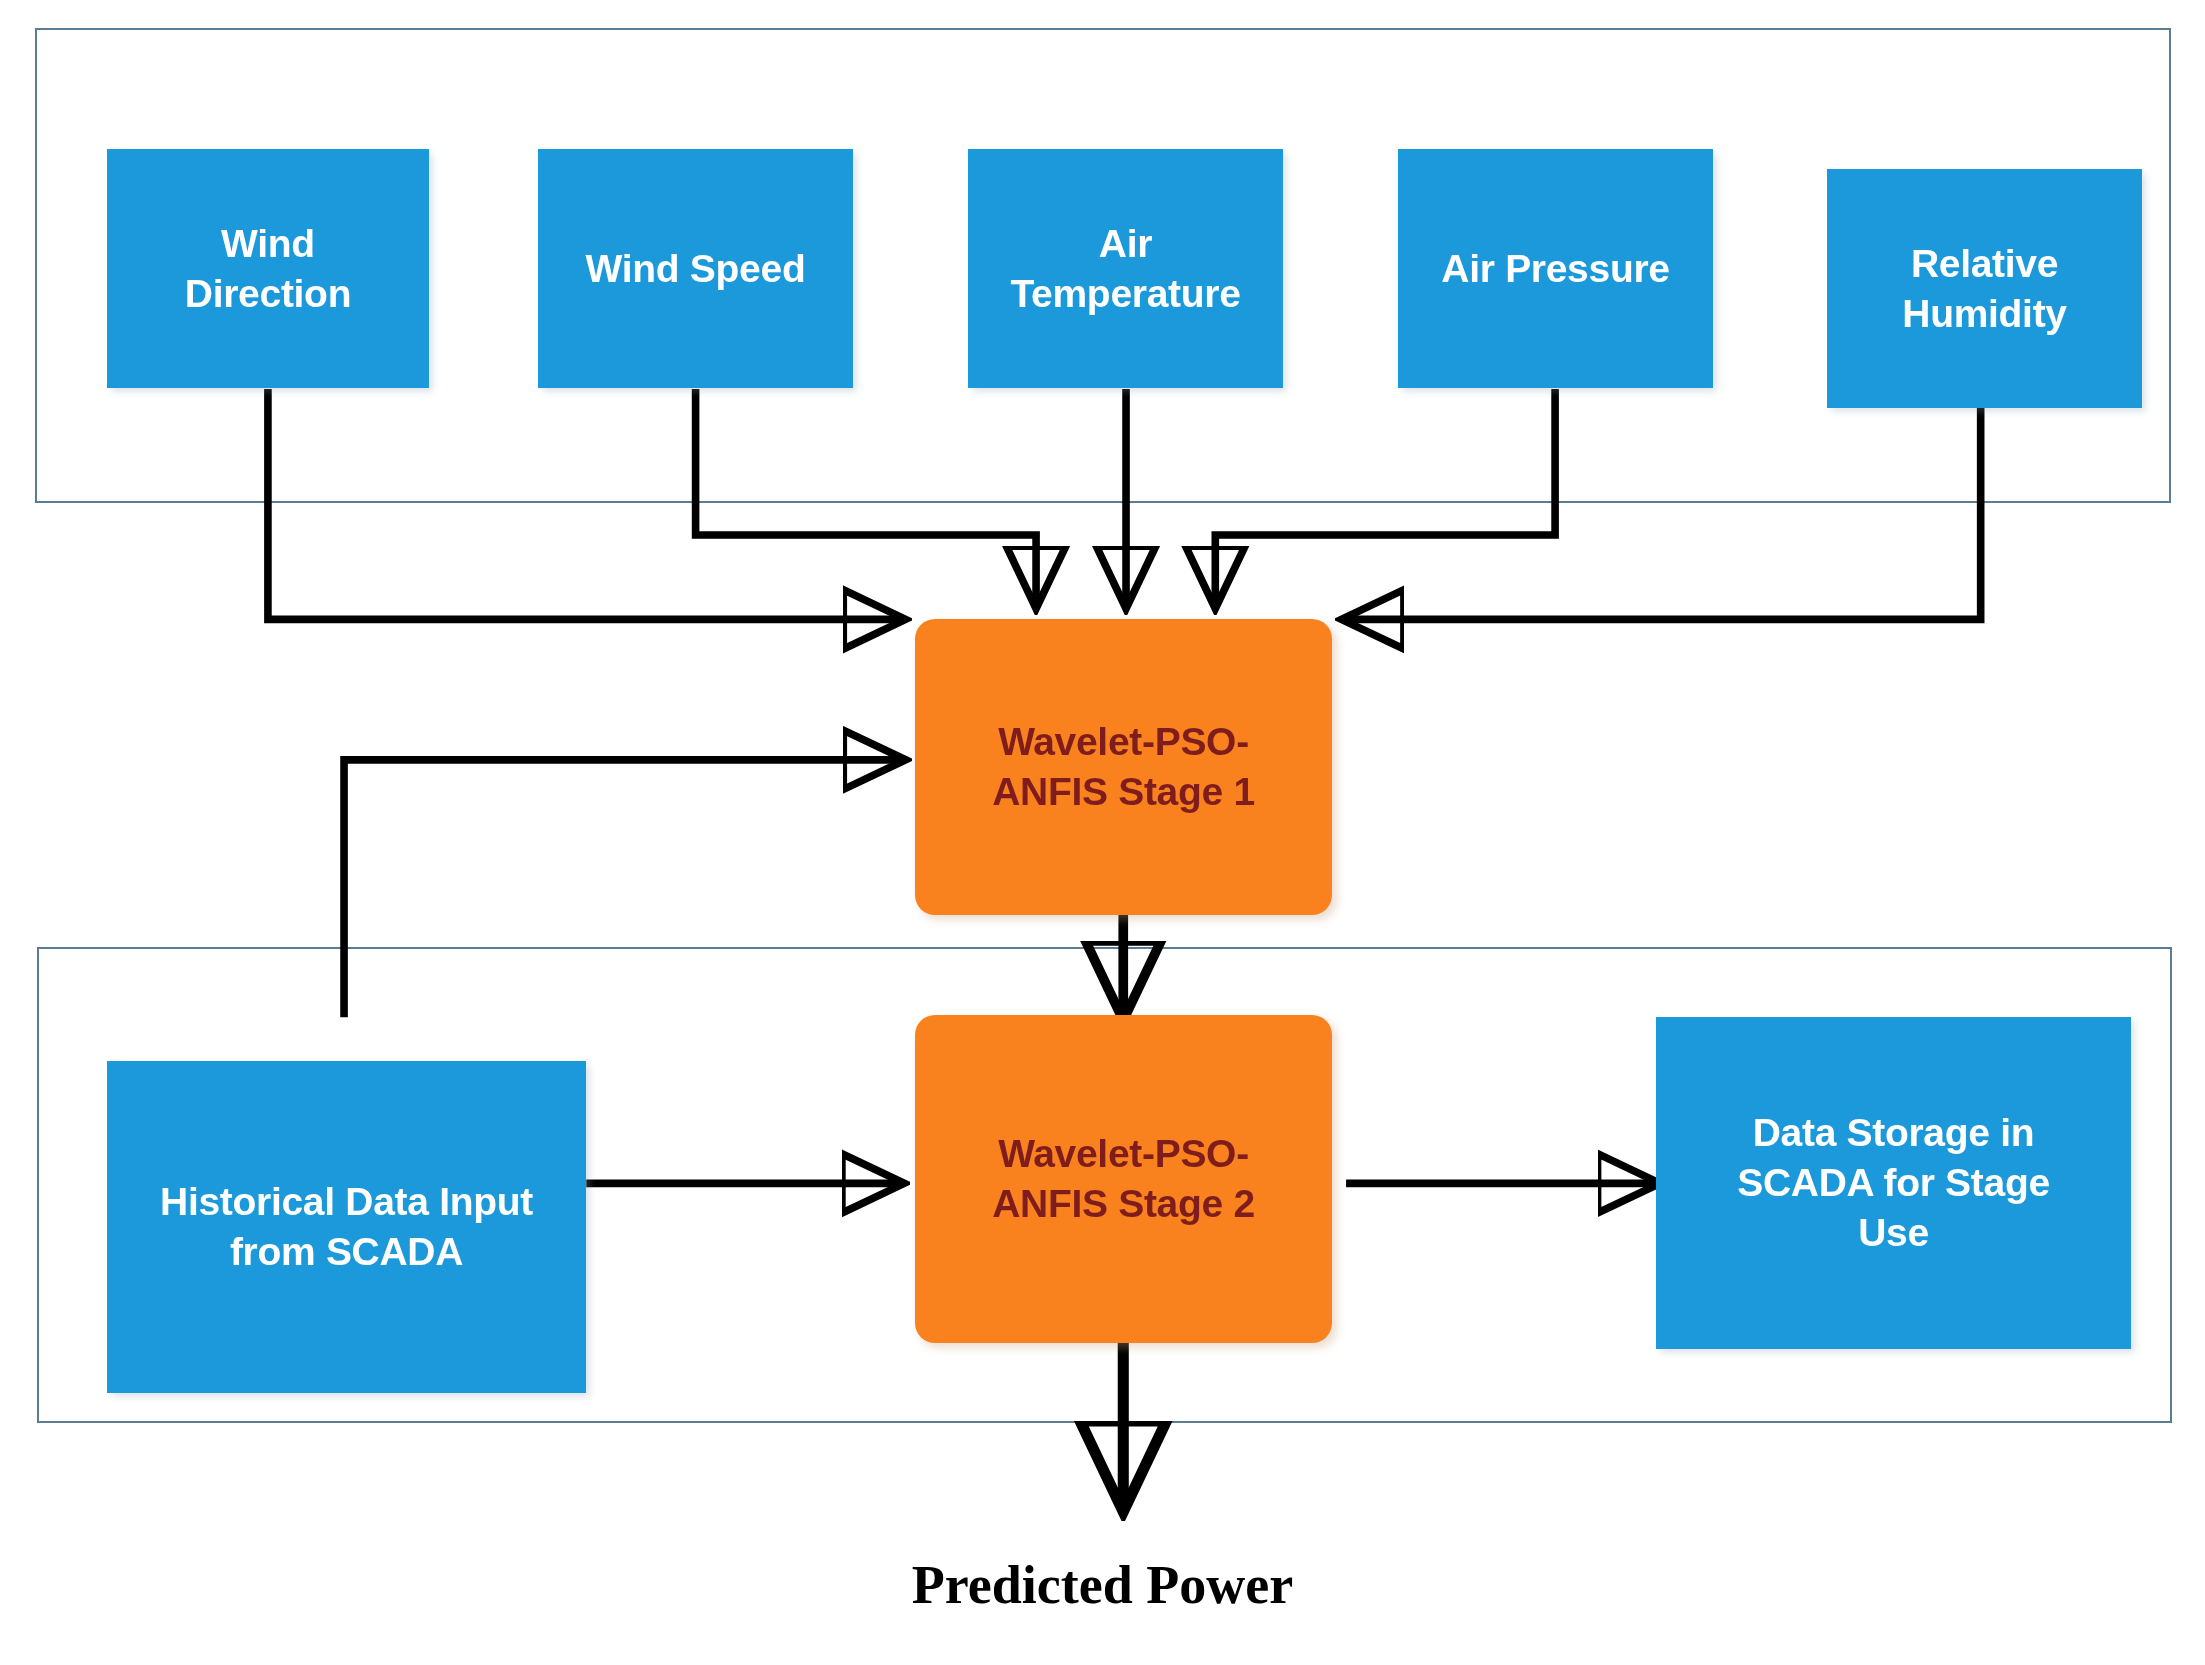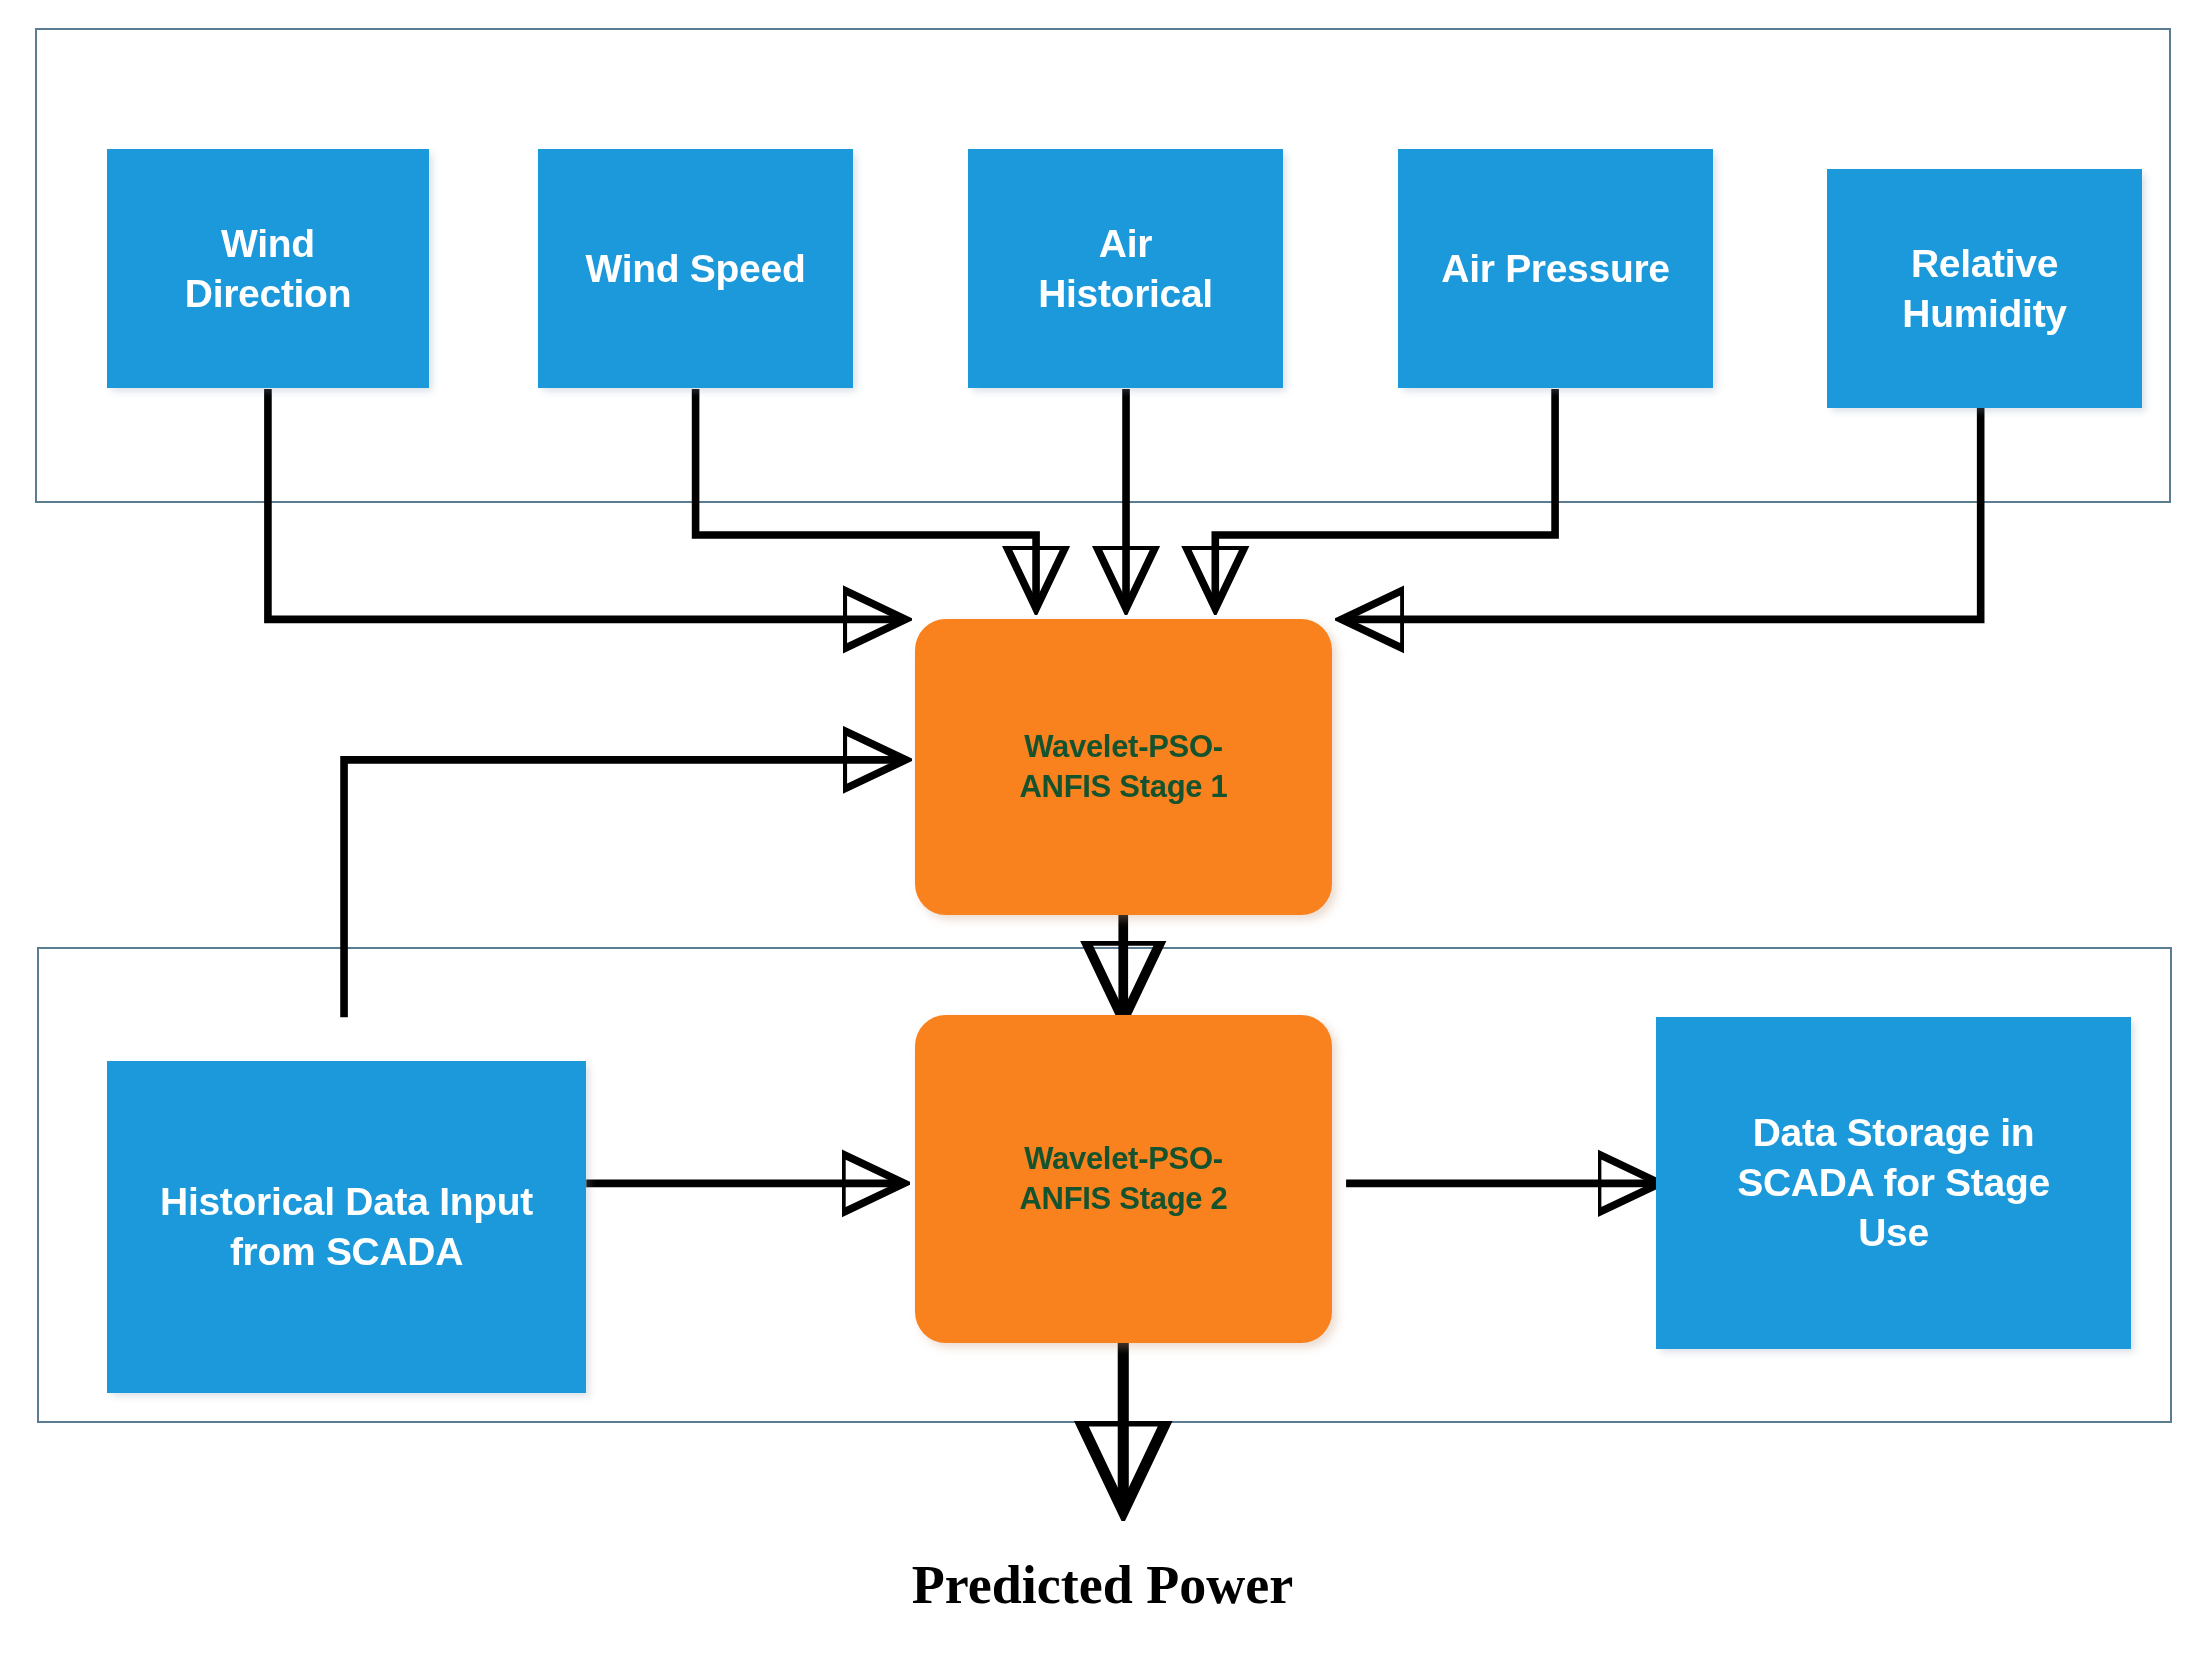--- a/index.html
+++ b/index.html
@@ -35,23 +35,23 @@
     white-space: pre-line;
   }
   .node-blue {
     background: #1C99DA;
     font-size: 39px;
     letter-spacing: -0.3px;
     box-shadow: 4.2px 4.2px 7px rgba(140,160,180,0.30);
   }
   .node-orange {
     background: #F9821F;
-    border-radius: 31px;
-    font-size: 31px;
-    color: #14532d;
+    border-radius: 20px;
+    font-size: 39px;
+    color: #7f1d1d;
     letter-spacing: -0.3px;
     box-shadow: 4.2px 4.2px 8.3px rgba(200,160,130,0.35);
   }
   .caption {
     position: absolute;
     font-family: "Liberation Serif", serif;
     font-weight: bold;
     font-size: 54px;
     color: #000000;
     text-align: center;
@@ -107,21 +107,21 @@
 
     <path d="M 1623 1940 L 1623 2175" stroke-width="16" marker-end="url(#arrowhead)"></path>
   </svg>
 
   <div class="node node-blue" style="left:538px; top:149px; width:315px; height:239px;">Wind Speed</div>
 
   <div class="node node-blue" style="left:107px; top:149px; width:322px; height:239px;">Wind
 Direction</div>
 
   <div class="node node-blue" style="left:968px; top:149px; width:315px; height:239px;">Air
-Historical</div>
+Temperature</div>
 
   <div class="node node-blue" style="left:1398px; top:149px; width:315px; height:239px;">Air Pressure</div>
 
   <div class="node node-blue" style="left:1827px; top:149px; width:315px; height:239px;margin-top:20px;">Relative
 Humidity</div>
 
   <div class="node node-orange" style="left:915px; top:619px; width:417px; height:296px;">Wavelet-PSO-
 ANFIS Stage 1</div>
 
   <div class="node node-blue" style="left:107px; top:1017px; width:479px; height:332px;margin-top:44px;">Historical Data Input

